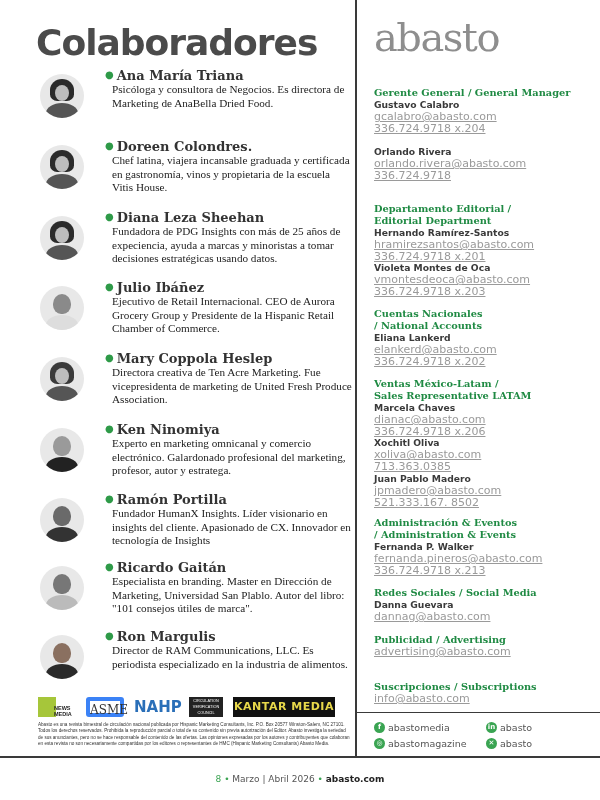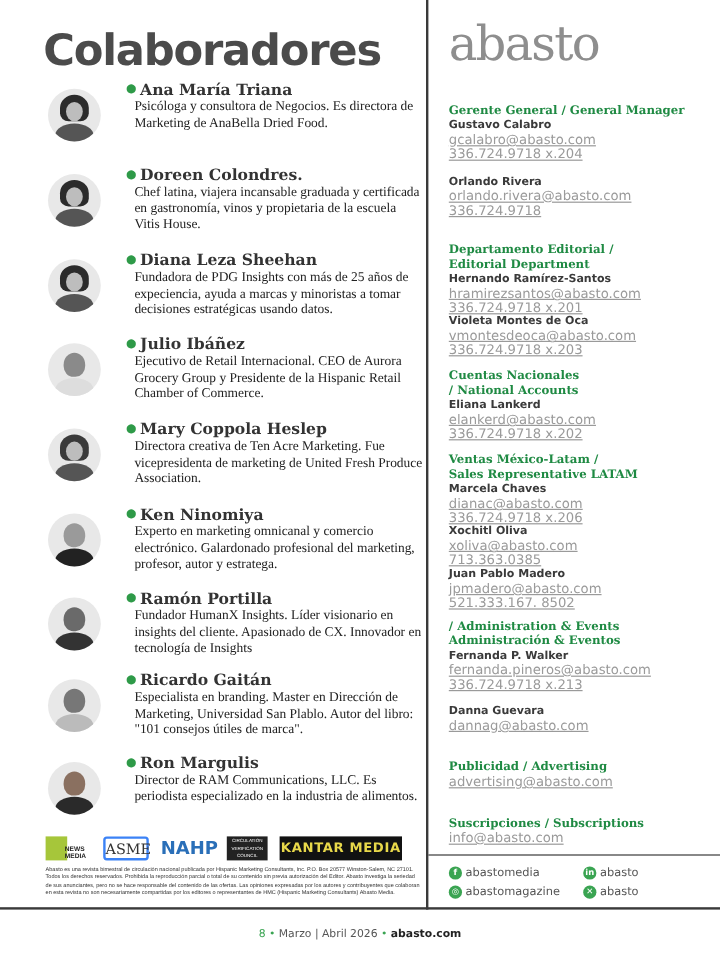--- a/index.html
+++ b/index.html
@@ -27,21 +27,21 @@
     .staff { position: absolute; left: 374px; width: 222px; }
     .dept { font-family: "DejaVu Serif", serif; font-weight: bold; font-size: 9.8px; line-height: 12px; color: #1f8a43; }
     .pname { font-family: "DejaVu Sans", sans-serif; font-weight: bold; font-size: 9.2px; line-height: 12px; color: #3a3a3a; }
     .pemail, .pphone { font-family: "DejaVu Sans", sans-serif; font-size: 11px; line-height: 11.7px; color: #9a9a9a; text-decoration: underline; }
 
     .logos { position: absolute; left: 38px; top: 697px; width: 300px; height: 22px; }
     .logo { position: absolute; top: 0; height: 20px; }
     .lg-news { left: 0; width: 40px; }
     .lg-news .blk { position: absolute; left: 0; top: 0; width: 18px; height: 20px; background: #a6c63a; }
     .lg-news .txt { position: absolute; left: 16px; top: 8px; font-size: 5.5px; font-weight: bold; color: #222; }
-    .lg-asme { left: 48px; width: 38px; border: 2px solid #3b82f6; border-radius: 3px; font-family: "DejaVu Serif", serif; font-size: 12px; text-align: center; line-height: 18px; color: #333; }
+    .lg-asme { left: 48px; width: 38px; border: 4px solid #3b82f6; border-radius: 3px; font-family: "DejaVu Serif", serif; font-size: 12px; text-align: center; line-height: 18px; color: #333; }
     .lg-nahp { left: 96px; width: 40px; font-family: "DejaVu Sans", sans-serif; font-weight: bold; font-size: 15px; color: #2a6fb8; line-height: 20px; text-align: center; }
     .lg-circ { left: 151px; width: 34px; background: #222; color: #fff; font-size: 3.8px; line-height: 6px; text-align: center; padding-top: 1px; }
     .lg-kantar { left: 195px; width: 102px; background: #111; color: #e8d84a; font-family: "DejaVu Sans", sans-serif; font-size: 11px; font-weight: bold; line-height: 20px; text-align: center; letter-spacing: 0.5px; }
 
     .legal { position: absolute; left: 38px; top: 722px; width: 312px; font-family: "Liberation Sans", sans-serif; font-size: 4.6px; line-height: 6.4px; color: #333; }
 
     .social { position: absolute; left: 374px; top: 722px; width: 220px; }
     .soc-item { position: absolute; display: flex; align-items: center; font-family: "DejaVu Sans", sans-serif; font-size: 9.5px; color: #555; white-space: nowrap; }
     .soc-icon { width: 11px; height: 11px; border-radius: 50%; background: #3aa452; color: #fff; font-size: 7px; font-weight: bold; text-align: center; line-height: 11px; margin-right: 3px; }
 
@@ -178,28 +178,29 @@
   <div class="pphone">336.724.9718  x.206</div>
   <div class="pname">Xochitl Oliva</div>
   <div class="pemail">xoliva@abasto.com</div>
   <div class="pphone">713.363.0385</div>
   <div class="pname">Juan Pablo Madero</div>
   <div class="pemail">jpmadero@abasto.com</div>
   <div class="pphone">521.333.167. 8502</div>
 </div>
 
 <div class="staff" style="top:517px">
+  <div class="dept">Administración &amp; Eventos</div>
   <div class="dept">/ Administration &amp; Events</div>
-  <div class="dept">Administración &amp; Eventos</div>
   <div class="pname">Fernanda P. Walker</div>
   <div class="pemail">fernanda.pineros@abasto.com</div>
   <div class="pphone">336.724.9718  x.213</div>
 </div>
 
 <div class="staff" style="top:587px">
+  <div class="dept">Redes Sociales / Social Media</div>
   <div class="pname">Danna Guevara</div>
   <div class="pemail">dannag@abasto.com</div>
 </div>
 
 <div class="staff" style="top:634px">
   <div class="dept">Publicidad / Advertising</div>
   <div class="pemail">advertising@abasto.com</div>
 </div>
 
 <div class="staff" style="top:681px">

